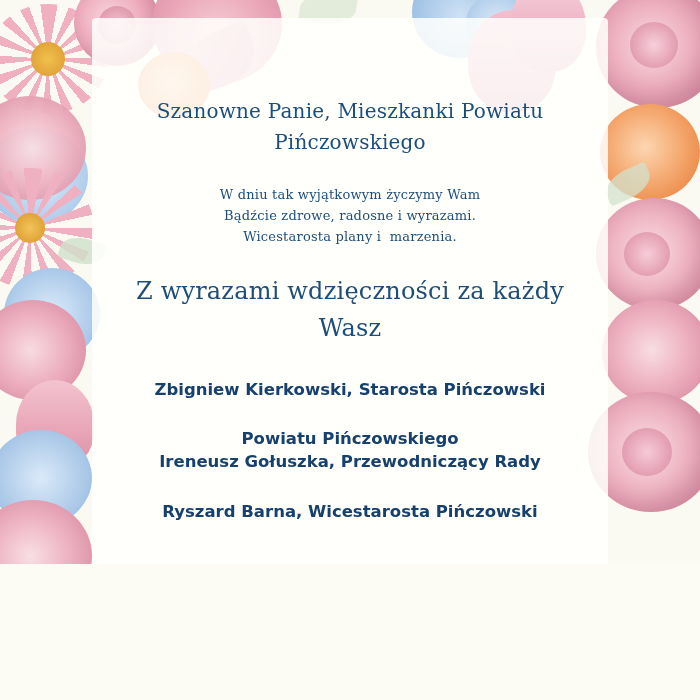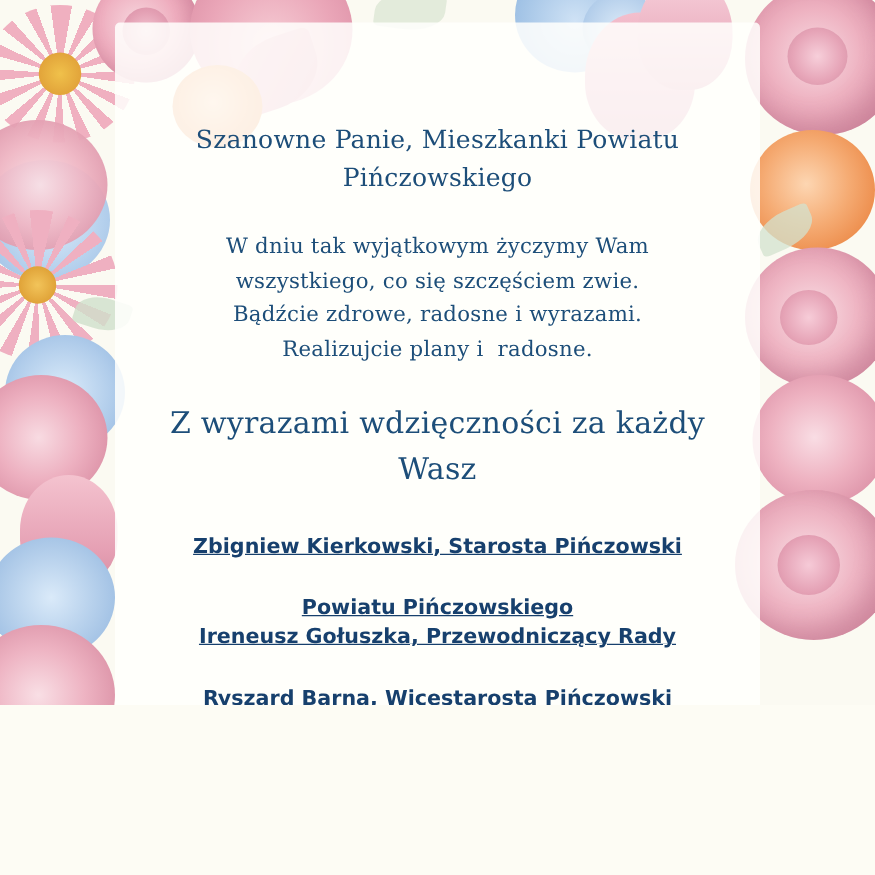--- a/index.html
+++ b/index.html
@@ -93,21 +93,21 @@
     letter-spacing: 0.2px;
   }
 
   .salutation {
     font-size: 20px;
     line-height: 1.55;
     margin: 0 0 26px 0;
   }
 
   .verse {
-    font-size: 17px;
+    font-size: 13px;
     line-height: 1.62;
     margin: 0 0 26px 0;
   }
 
   .verse .line {
     display: block;
     white-space: pre;
   }
 
   .gratitude {
@@ -122,21 +122,21 @@
 
   .signature {
     font-family: "DejaVu Sans", sans-serif;
     font-weight: bold;
     font-size: 16.5px;
     line-height: 1.42;
     color: #17406d;
     margin: 0 0 26px 0;
   }
   .signature:last-child { margin-bottom: 2px; }
-  .signature .line { display: block; text-decoration: underline; }
+  .signature .line { display: block; }
 </style>
 </head>
 <body>
 
 <div class="card">
 
   <div class="flora" style="left:0;top:0;width:700px;height:700px;">
 
     <div class="daisy" style="left:-12px;top:4px;width:120px;height:110px;
                 background:repeating-conic-gradient(from 0deg,
@@ -247,23 +247,22 @@
 
   <div class="content">
 
     <div class="script salutation">
       <span class="line">Szanowne Panie, Mieszkanki Powiatu</span>
       <span class="line">Pińczowskiego</span>
     </div>
 
     <div class="script verse">
       <span class="line">W dniu tak wyjątkowym życzymy Wam</span>
-      <span class="line">wszystkiego, co się szczęściem zwie.</span>
       <span class="line">Bądźcie zdrowe, radosne i wyrazami.</span>
-      <span class="line">Realizujcie plany i  radosne.</span>
+      <span class="line">Wicestarosta plany i  marzenia.</span>
     </div>
 
     <div class="script gratitude">
       <span class="line">Z wyrazami wdzięczności za każdy Wasz</span>
     </div>
 
     <div class="signature">
       <span class="line">Zbigniew Kierkowski, Starosta Pińczowski</span>
     </div>
 

